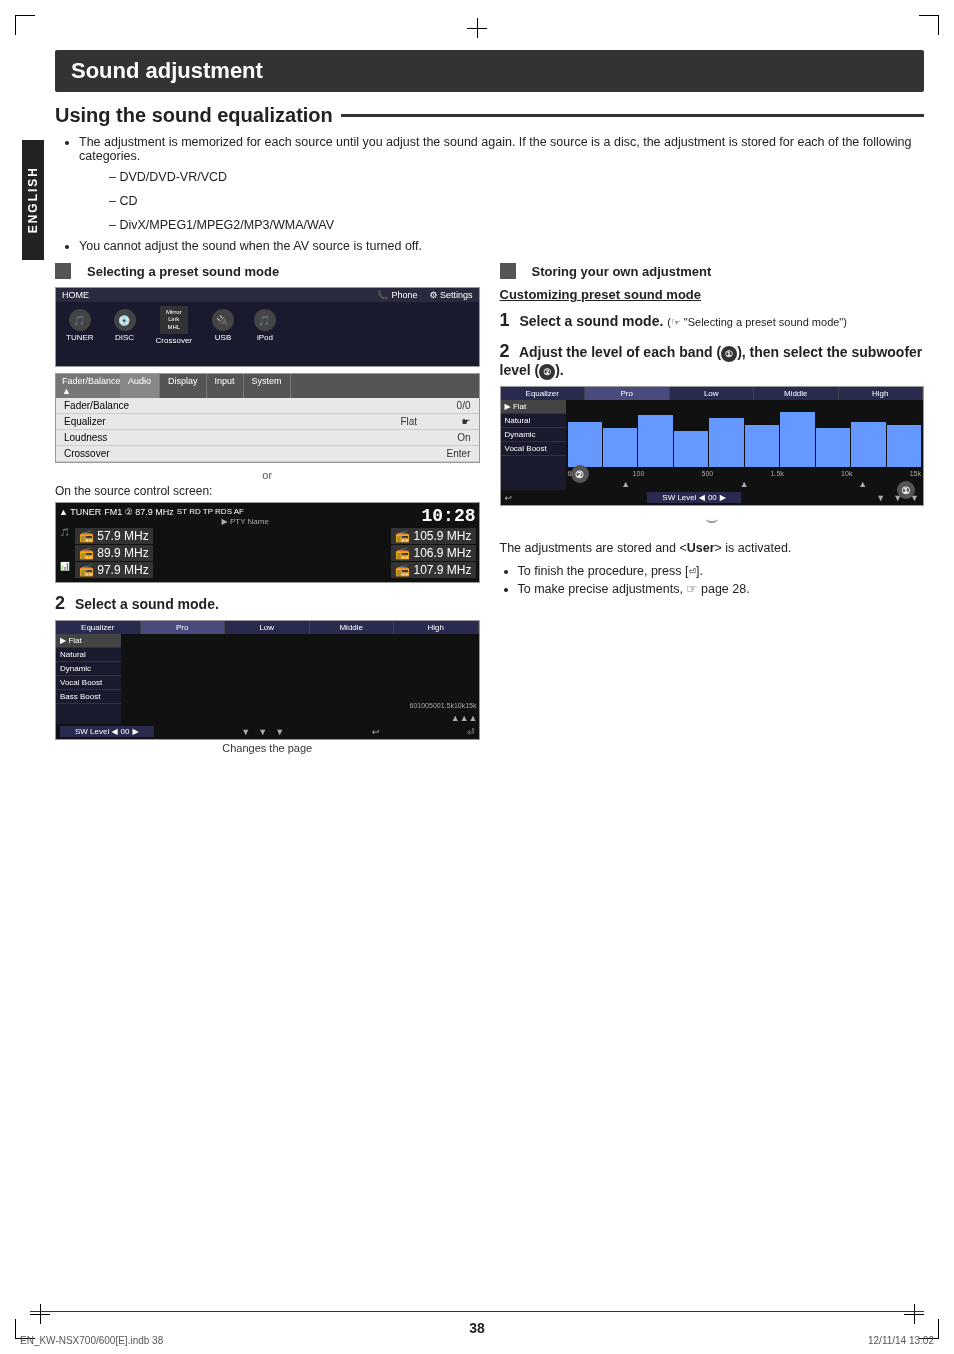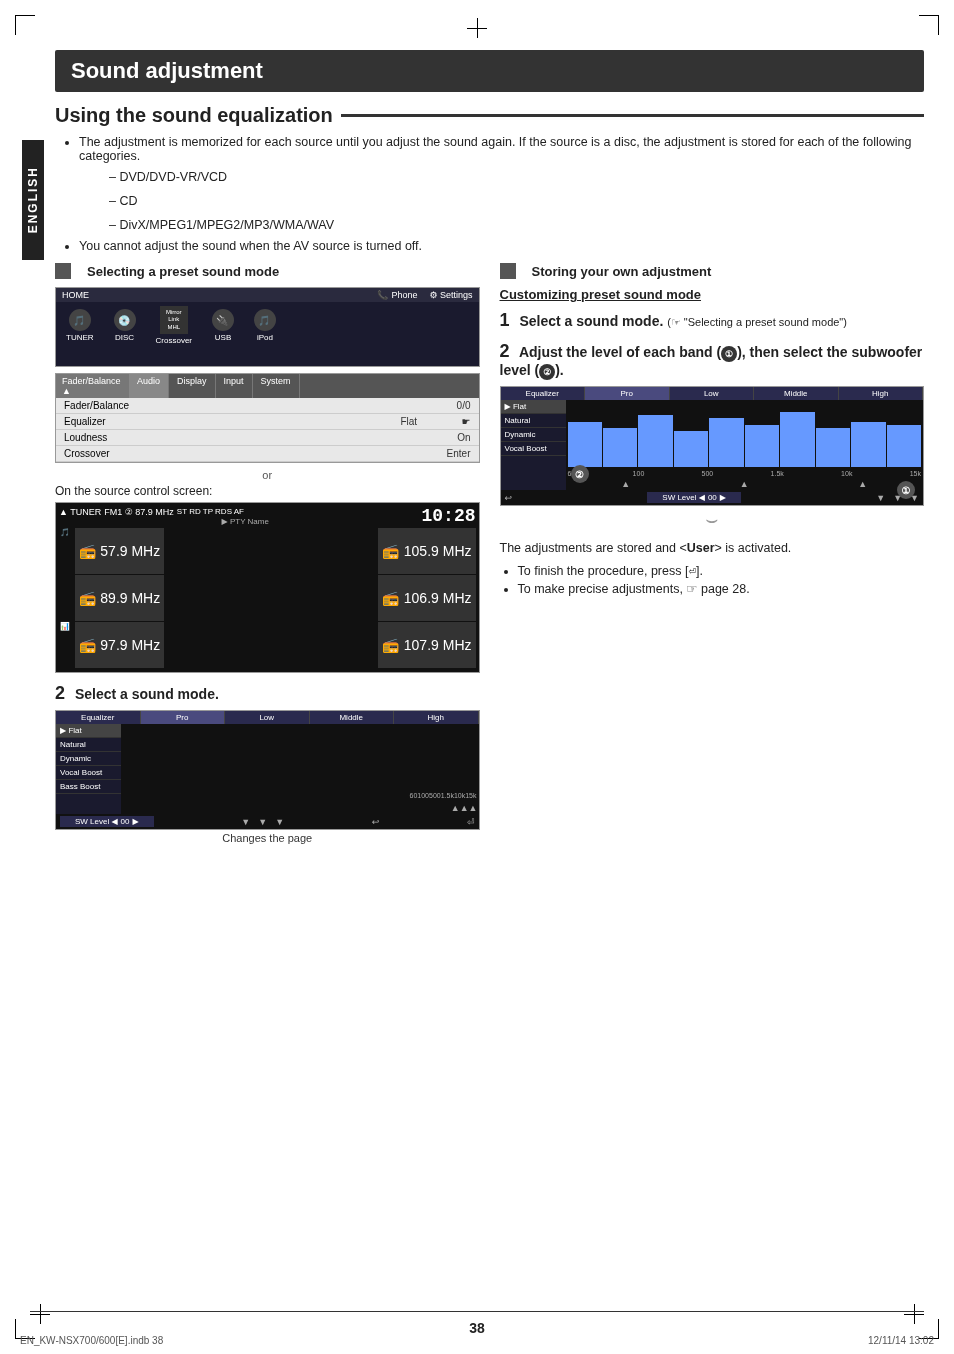--- a/index.html
+++ b/index.html
@@ -295,22 +295,22 @@
       font-size: 8px;
       margin-top: 2px;
     }
     .tuner-freq-row {
       display: flex;
       gap: 4px;
       margin-bottom: 1px;
     }
     .freq-box {
       background: #333;
-      padding: 15px 4px;
-      font-size: 14px;
+      padding: 1px 4px;
+      font-size: 12px;
     }
 
     
     .screen-eq {
       background: #1a1a2e;
       color: #fff;
       border: 1px solid #999;
       font-size: 9px;
     }
     .eq-tabs {
@@ -521,21 +521,21 @@
             </div>
             <div class="icon-block">
               <div class="icon-circle">🎵</div>
               <span>iPod</span>
             </div>
           </div>
         </div>
 
         <div class="screen-settings">
           <div class="settings-tabs">
-            <div class="settings-tab" style="background:#777;color:#fff;padding:2px 6px;font-size:9px;width:73px;">Fader/Balance ▲</div>
+            <div class="settings-tab" style="background:#777;color:#fff;padding:2px 6px;font-size:9px;width:64px;">Fader/Balance ▲</div>
             <div class="settings-tab active">Audio</div>
             <div class="settings-tab">Display</div>
             <div class="settings-tab">Input</div>
             <div class="settings-tab">System</div>
           </div>
           <div class="settings-row">
             <span>Fader/Balance</span>
             <span class="settings-row-val">0/0</span>
           </div>
           <div class="settings-row">

